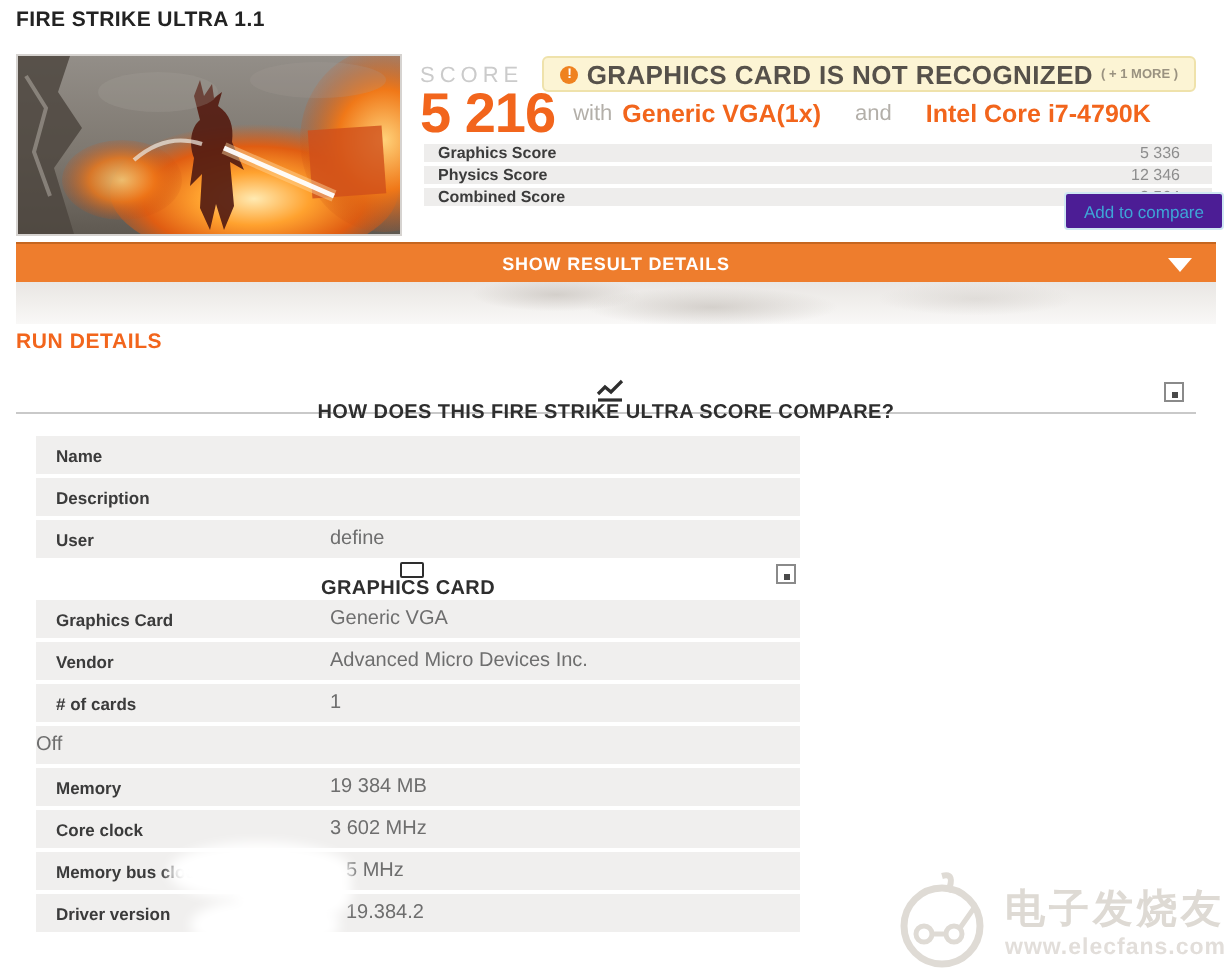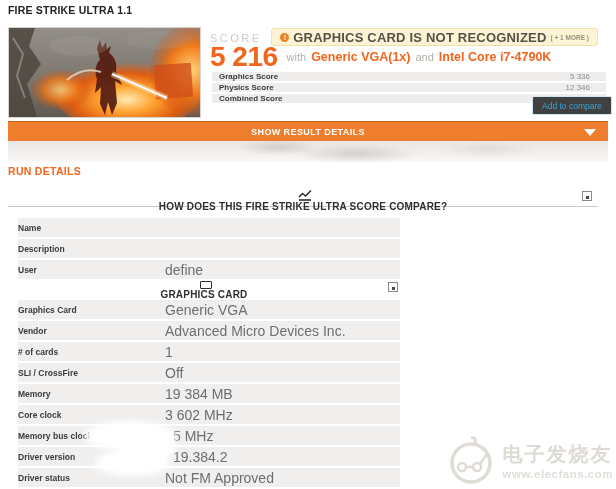--- a/index.html
+++ b/index.html
@@ -27,29 +27,29 @@
     width:9px; height:9px; border-radius:50%; background:#ef8220;
     color:#fff; font-size:7px; font-weight:bold; line-height:9px; text-align:center;
     flex:0 0 auto;
   }
   .badge-text { font-size:13px; font-weight:bold; color:#56514a; letter-spacing:.2px; }
   .badge-more { font-size:6.5px; font-weight:bold; color:#9a9280; }
   .score-label { position:absolute; left:2px; top:5px; font-size:11px; letter-spacing:2.5px; color:#cbcbcb; }
   .score-line { position:absolute; left:2px; top:14px; display:flex; align-items:center; white-space:nowrap; }
   .score-big { font-size:28px; font-weight:bold; color:#f2651c; letter-spacing:-.5px; }
   .score-with { font-size:11px; color:#b3afa9; margin:0 5px 0 9px; }
-  .score-and  { font-size:11px; color:#b3afa9; margin:0 5px; }
+  .score-and  { font-size:11px; color:#b3afa9; margin:0 17px; }
   .score-hw { font-size:12.5px; font-weight:bold; color:#f2651c; }
   .subscores { position:absolute; left:4px; top:45px; width:394px; height:17px; display:flex; gap:2px;flex-direction:column; }
   .subscore { flex:1; background:#eeedec; display:flex; justify-content:space-between; align-items:center; padding:0 16px 0 7px; }
   .subscore .lbl { font-size:8px; font-weight:bold; color:#3b3b3b; }
   .subscore .val { font-size:8px; color:#8d8d8d; }
   .compare-btn {
     position:absolute; right:0; top:69px; height:19px; padding:0 9px;
-    background:#404040; border:1px solid #cfe7f2; border-radius:2px;
+    background:#4c1d95; border:1px solid #cfe7f2; border-radius:2px;
     font-size:8.5px; color:#3ea5d7; font-family:inherit; display:flex; align-items:center; cursor:pointer;
   }
   
   .details-bar {
     position:absolute; left:8px; top:121px; width:600px; height:20px;
     background:#ee7d2d; border-top:1px solid rgba(120,60,10,.35);
     display:flex; align-items:center; justify-content:center; cursor:pointer;
   }
   .details-bar .bar-label { font-size:9px; font-weight:bold; color:#fff; letter-spacing:.4px; }
   .bar-caret {
@@ -77,22 +77,22 @@
     position:absolute; right:6px; top:2px; width:10px; height:10px;
     border:1px solid #8a8a8a; background:#fff; cursor:pointer;
   }
   .collapse-box::after { content:""; position:absolute; left:3px; top:4px; width:3px; height:3px; background:#4a4a4a; }
   .hdr-gpu .collapse-box { right:2px; top:1px; }
   
   .dtable { position:absolute; left:18px; width:382px; }
   .t-info { top:218px; }
   .t-gpu { top:300px; }
   .drow { height:19px; margin-bottom:2px; background:#f0efee; display:flex; align-items:center; }
-  .drow .lbl { width:147px; font-size:8.5px; font-weight:bold; color:#3b3b3b; flex:0 0 auto; }
-  .drow .val { font-size:14px; color:#6e6e6e; }
+  .drow .lbl { width:147px; padding-left:10px; font-size:8.5px; font-weight:bold; color:#3b3b3b; flex:0 0 auto; }
+  .drow .val { font-size:10px; color:#6e6e6e; }
   .drow .val.indent { padding-left:8px; }
   
   .blob { position:absolute; background:#fff; border-radius:50%; filter:blur(3px); }
   .blob.b1 { left:84px;  top:421px; width:92px; height:30px; }
   .blob.b2 { left:118px; top:429px; width:58px; height:34px; }
   .blob.b3 { left:95px;  top:449px; width:75px; height:27px; }
   
   .watermark { position:absolute; right:3px; bottom:3px; display:flex; align-items:center; gap:6px; pointer-events:none; }
   .wm-text { display:flex; flex-direction:column; align-items:flex-start; }
   .wm-title { font-size:20px; font-weight:bold; color:#dedad4; letter-spacing:2px; font-family:"DejaVu Sans", sans-serif; }
@@ -217,42 +217,37 @@
     </div>
     <div class="drow">
       <span class="lbl">Vendor</span>
       <span class="val">Advanced Micro Devices Inc.</span>
     </div>
     <div class="drow">
       <span class="lbl"># of cards</span>
       <span class="val">1</span>
     </div>
     <div class="drow">
-      <span class="lbl">SLI / CrossFire</span>
       <span class="val">Off</span>
     </div>
     <div class="drow">
       <span class="lbl">Memory</span>
       <span class="val">19 384 MB</span>
     </div>
     <div class="drow">
       <span class="lbl">Core clock</span>
       <span class="val">3 602 MHz</span>
     </div>
     <div class="drow">
       <span class="lbl">Memory bus clock</span>
       <span class="val indent">5 MHz</span>
     </div>
     <div class="drow">
       <span class="lbl">Driver version</span>
       <span class="val indent">19.384.2</span>
-    </div>
-    <div class="drow">
-      <span class="lbl">Driver status</span>
-      <span class="val">Not FM Approved</span>
     </div>
   </div>
 
   <div class="blob b1"></div>
   <div class="blob b2"></div>
   <div class="blob b3"></div>
 
   <div class="watermark">
     <svg width="50" height="52" viewBox="0 0 50 52">
       <circle cx="24" cy="29" r="19" fill="none" stroke="#dfdbd5" stroke-width="3.5"></circle>

